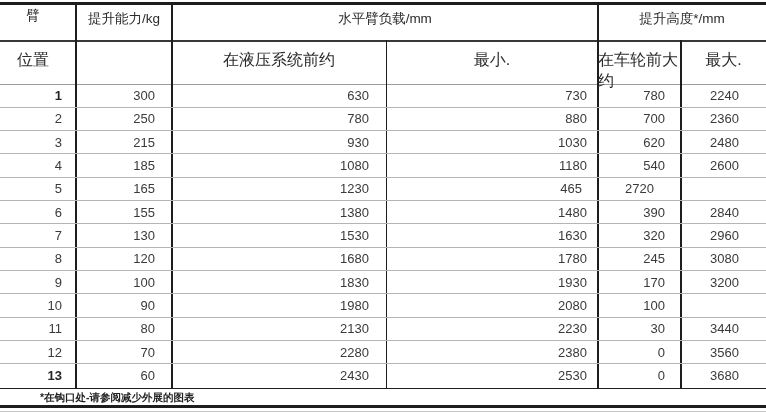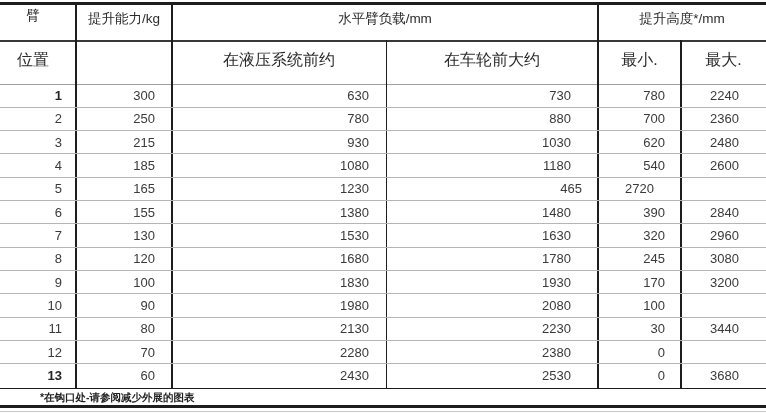--- a/index.html
+++ b/index.html
@@ -52,21 +52,21 @@
   }
   .tr {
     display:grid; grid-template-columns:76px 96px 214px 212px 83px 85px;
     border-bottom:1px solid #b5b5b5;
   }
   .tr:last-child { border-bottom:none; }
   .td { display:flex; align-items:center; justify-content:flex-end; }
   .c0 { padding-right:14px; }
   .c1 { padding-right:17px; }
   .c2 { padding-right:17px; }
-  .c3 { padding-right:27px; }
+  .c3 { padding-right:11px; }
   .c4 { padding-right:16px; }
   .c5 { padding-right:27px; }
   .bold { font-weight:bold; color:#242424; }
   
   .footnote {
     position:absolute; top:391px; left:8px; width:740px; height:14px;
     font-size:10.5px; font-weight:bold; color:#1f1f1f;
     display:flex; align-items:center;margin-left:32px;
   }
 </style>
@@ -92,22 +92,22 @@
     <div class="hc hc-top shift-l">臂</div>
     <div class="hc hc-bottom">提升能力/kg</div>
     <div class="hc hc-mid">水平臂负载/mm</div>
     <div class="hc hc-mid">提升高度*/mm</div>
   </div>
 
   <div class="head2">
     <div class="hc shift-l">位置</div>
     <div class="hc"></div>
     <div class="hc">在液压系统前约</div>
+    <div class="hc">最小.</div>
     <div class="hc">在车轮前大约</div>
-    <div class="hc">最小.</div>
     <div class="hc">最大.</div>
   </div>
 
   <div class="tbody">
 
     <div class="tr">
       <div class="td c0 bold">1</div>
       <div class="td c1">300</div>
       <div class="td c2">630</div>
       <div class="td c3">730</div>
@@ -202,20 +202,21 @@
       <div class="td c4">30</div>
       <div class="td c5">3440</div>
     </div>
 
     <div class="tr">
       <div class="td c0">12</div>
       <div class="td c1">70</div>
       <div class="td c2">2280</div>
       <div class="td c3">2380</div>
       <div class="td c4">0</div>
+      <div class="td c5">3560</div>
     </div>
 
     <div class="tr">
       <div class="td c0 bold">13</div>
       <div class="td c1">60</div>
       <div class="td c2">2430</div>
       <div class="td c3">2530</div>
       <div class="td c4">0</div>
       <div class="td c5">3680</div>
     </div>

